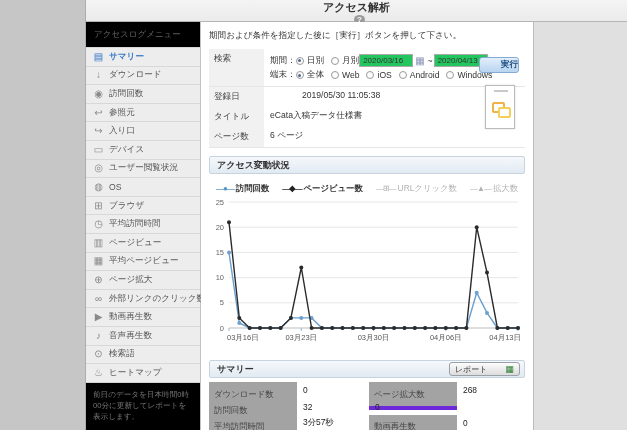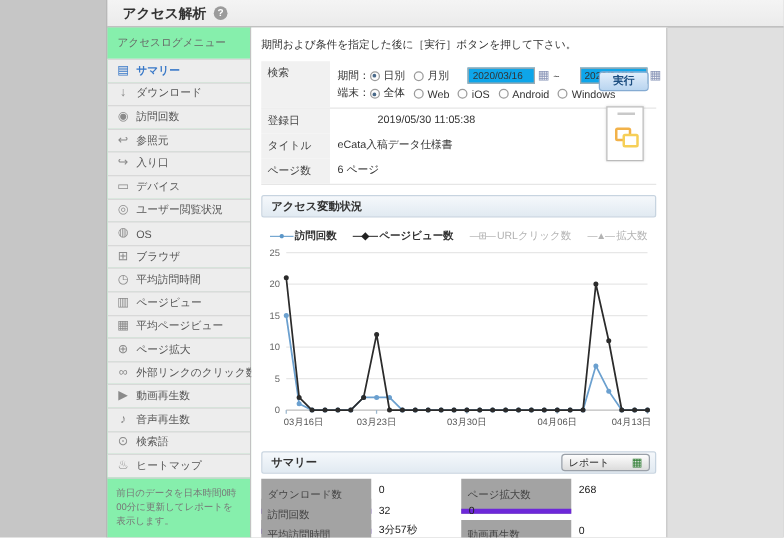--- a/index.html
+++ b/index.html
@@ -1,47 +1,47 @@
 <!DOCTYPE html>
 <html><head>
 <meta charset="utf-8">
 <style>
   * { margin:0; padding:0; box-sizing:border-box; }
   html,body { width:627px; height:430px; overflow:hidden; }
   body { background:#c6c6c6; font-family:"Liberation Sans", sans-serif; position:relative; }
   .app { position:absolute; left:85px; top:0; width:542px; height:430px; background:#e0e0e0; border-left:1px solid #adadad; }
   
-  .topbar { height:22px; background:linear-gradient(#f4f4f4,#ebebeb); border-bottom:1px solid #b5b5b5; display:flex; align-items:center; padding:0 12px; }
+  .topbar { height:22px; background:linear-gradient(#f4f4f4,#ebebeb); border-bottom:1px solid #b5b5b5; display:flex; align-items:center; padding:0 12px;flex-direction:column; }
   .topbar .title { font-size:11px; font-weight:bold; color:#333; }
   .help { width:11px; height:11px; border-radius:50%; background:#9b9b9b; color:#fff; font-size:8px; font-weight:bold; display:inline-flex; align-items:center; justify-content:center; margin-left:6px; }
   
   .cols { display:flex; height:408px; }
-  .sidebar { width:115px; background:#86efac; border-right:1px solid #c2c2c2; flex:none; }
+  .sidebar { width:115px; background:#000000; border-right:1px solid #c2c2c2; flex:none; }
   .menu-title { font-size:8.5px; color:#666; padding:7px 8px 6px; }
   .mi { display:flex; align-items:center; height:18.6px; border-top:1px solid #d8d8d8; background:#ededed; padding:0 6px; cursor:pointer; }
   .mi .ic { width:13px; font-size:10px; color:#8a8a8a; text-align:center; margin-right:4px; flex:none; line-height:1; }
   .mi .lb { font-size:8.6px; color:#555; white-space:nowrap; }
   .mi.sel .lb { color:#3878c8; font-weight:bold; }
   .mi.sel .ic { color:#3878c8; }
   .side-note { border-top:1px solid #d2d2d2; padding:6px 7px; font-size:7.6px; color:#777; line-height:1.45; }
   
   .main { width:333px; background:#fff; border-right:1px solid #bcbcbc; padding:8px 8px 0; position:relative; flex:none; }
   .instruction { font-size:8.6px; color:#333; margin-bottom:7px; }
   .form { position:relative; border-bottom:1px solid #e6e6e6; margin-bottom:8px; }
   .frow { display:flex; }
   .flabel { width:55px; background:#f1f1f1; font-size:8.6px; color:#444; padding:4px 5px; flex:none; }
   .fcontent { flex:1; padding:3px 6px; font-size:8.6px; color:#333; }
   .optline { display:flex; align-items:center; margin:2px 0; white-space:nowrap; }
   .radio { width:8px; height:8px; border:1px solid #9a9a9a; border-radius:50%; background:#fdfdfd; display:inline-block; margin:0 3px 0 7px; position:relative; flex:none; }
   .radio.on::after { content:""; position:absolute; left:1.5px; top:1.5px; width:3px; height:3px; border-radius:50%; background:#4a6a8a; }
   .optline .first { margin-left:0; }
-  .dinput { width:54px; height:13px; border:1px solid #aaa; background:#0ea5e9; font-size:8px; color:#333; padding:0 3px; margin-left:15px; font-family:"Liberation Sans", sans-serif; }
+  .dinput { width:54px; height:13px; border:1px solid #aaa; background:#22c55e; font-size:8px; color:#333; padding:0 3px; margin-left:0; font-family:"Liberation Sans", sans-serif; }
   .calicon { font-size:10px; color:#8a96b8; margin:0 2px; cursor:pointer; line-height:1; }
   .sep { margin:0 1px; color:#444; }
-  .exec-btn { position:absolute; right:6px; top:8px; width:40px; height:16px; background:linear-gradient(#e2eefb,#b9d5f0); border:1px solid #85abd2; border-radius:3px; font-size:8.6px; font-weight:bold; color:#1d4e80; font-family:"Liberation Sans", sans-serif; cursor:pointer; }
+  .exec-btn { position:absolute; right:6px; top:8px; width:40px; height:16px; background:linear-gradient(#e2eefb,#b9d5f0); border:1px solid #85abd2; border-radius:3px; font-size:8.6px; font-weight:bold; color:#1d4e80; font-family:"Liberation Sans", sans-serif; cursor:pointer;text-align:right; }
   .thumb { position:absolute; right:10px; top:36px; width:30px; height:44px; background:#fff; border:1px solid #bbb; box-shadow:0 0 2px rgba(0,0,0,.15); }
   .thumb .tline { position:absolute; top:4px; left:8px; width:14px; height:2px; background:#c9c9c9; }
   .thumb .o1 { position:absolute; left:6px; top:16px; width:13px; height:11px; border:2px solid #f2b24a; border-radius:2px; }
   .thumb .o2 { position:absolute; left:12px; top:21px; width:13px; height:11px; border:2px solid #f6cf57; border-radius:2px; background:#fff; }
   .sechead { height:18px; background:linear-gradient(#f5f8fb,#e1eaf2); border:1px solid #c7d4e0; border-radius:2px; display:flex; align-items:center; padding:0 7px; font-size:9px; font-weight:bold; color:#333; }
   
   .legend { display:flex; justify-content:center; gap:13px; margin:9px 0 0; }
   .legend-item { font-size:8.4px; font-weight:bold; color:#333; display:flex; align-items:center; gap:2px; white-space:nowrap; }
   .legend-item .lmark { font-size:8px; letter-spacing:-1px; }
   .legend-item.muted { color:#b2b2b2; font-weight:normal; }

